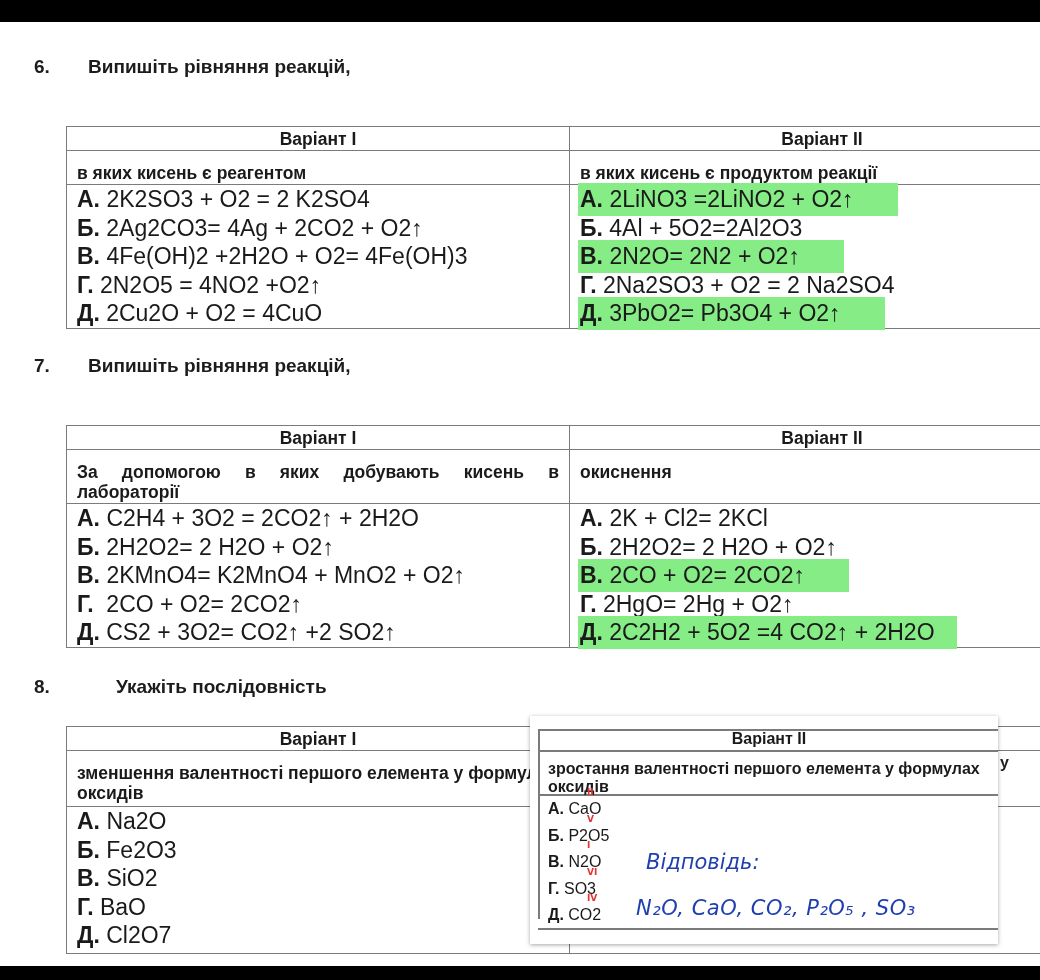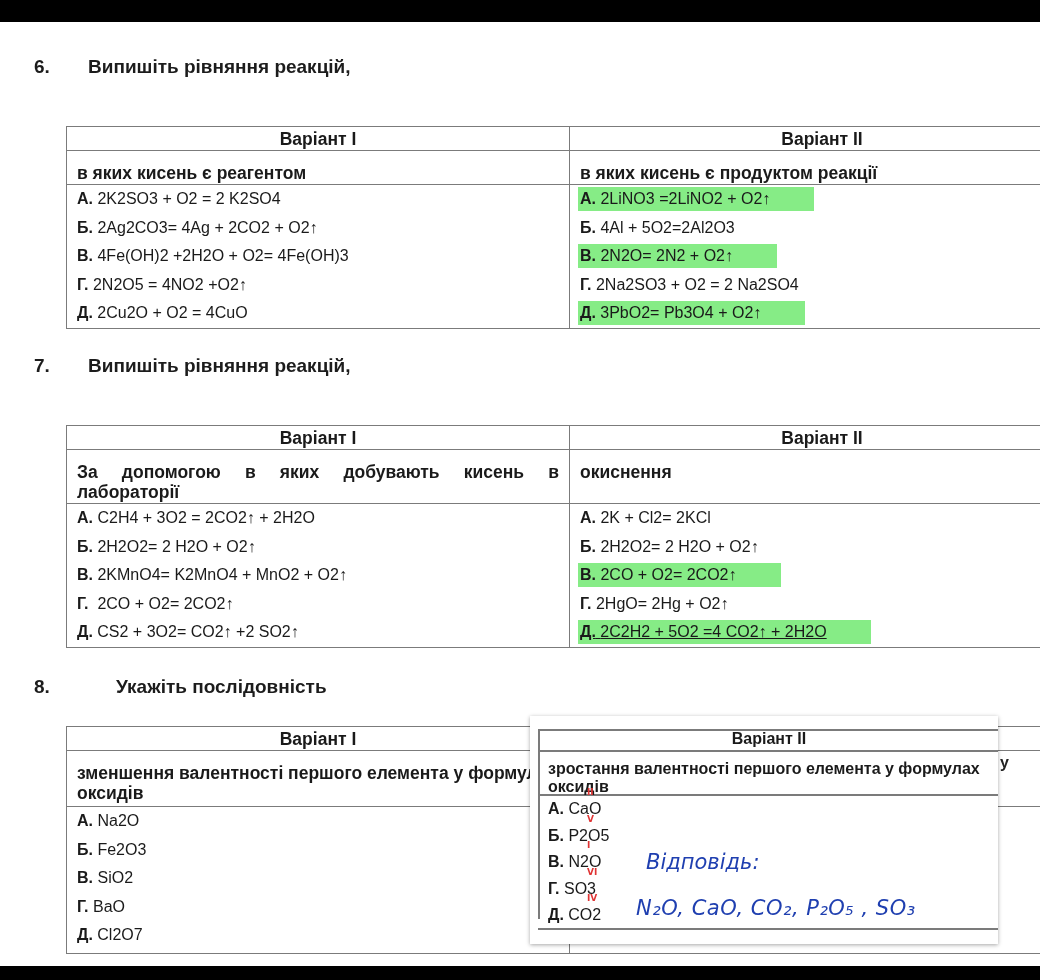--- a/index.html
+++ b/index.html
@@ -19,21 +19,21 @@
   .task-title.t8 .num { width: 82px; }
 
   table.qt {
     position: absolute; left: 18px; width: 1008px;
     border-collapse: collapse; table-layout: fixed;
     border: 1.5px solid #7b7b7b;
     margin-left: 48px;
   }
   table.qt td {
     border-left: 1.5px solid #7b7b7b; border-right: 1.5px solid #7b7b7b;
-    vertical-align: top; padding: 0 10px; font-size: 16px; line-height: 20px;
+    vertical-align: top; padding: 0 10px; font-size: 23px; line-height: 20px;
   }
   table.qt tr.hdr td {
     text-align: center; font-weight: bold; font-size: 17.5px;
     border-bottom: 1.5px solid #7b7b7b; padding-top: 2px; padding-bottom: 1px;
   }
   table.qt tr.sub td {
     font-weight: bold; font-size: 17.5px; border-bottom: 1.5px solid #7b7b7b;
     padding-top: 12px; padding-bottom: 1px;
   }
   table.qt tr.sub td.justify { text-align: justify; text-align-last: left; }
@@ -127,21 +127,21 @@
       <div class="opt"><span class="lbl">Б.</span> <span>2H2O2= 2 H2O + O2↑</span></div>
       <div class="opt"><span class="lbl">В.</span> <span>2KMnO4= K2MnO4 + MnO2 + O2↑</span></div>
       <div class="opt"><span class="lbl">Г.</span> <span style="white-space:pre;"> 2CO + O2= 2CO2↑</span></div>
       <div class="opt"><span class="lbl">Д.</span> <span>CS2 + 3O2= CO2↑ +2 SO2↑</span></div>
     </td>
     <td>
       <div class="opt"><span class="lbl">А.</span> <span>2K + Cl2= 2KCl</span></div>
       <div class="opt"><span class="lbl">Б.</span> <span>2H2O2= 2 H2O + O2↑</span></div>
       <div class="opt"><span class="hl"><span class="lbl">В.</span> <span>2CO + O2= 2CO2↑</span></span></div>
       <div class="opt"><span class="lbl">Г.</span> <span>2HgO= 2Hg + O2↑</span></div>
-      <div class="opt"><span class="hl" style="text-decoration:underline;"><span class="lbl">Д.</span> <span>2C2H2 + 5O2 =4 CO2↑ + 2H2O</span></span></div>
+      <div class="opt"><span class="hl" style="padding-right:22px;"><span class="lbl">Д.</span> <span>2C2H2 + 5O2 =4 CO2↑ + 2H2O</span></span></div>
     </td>
   </tr>
 </tbody>
   </table>
 
 <div class="task-title t8" style="top:676px;">
   <span class="num">8.</span><span>Укажіть послідовність</span>
 </div>
 <table class="qt" style="top:726px;">
   <colgroup>

